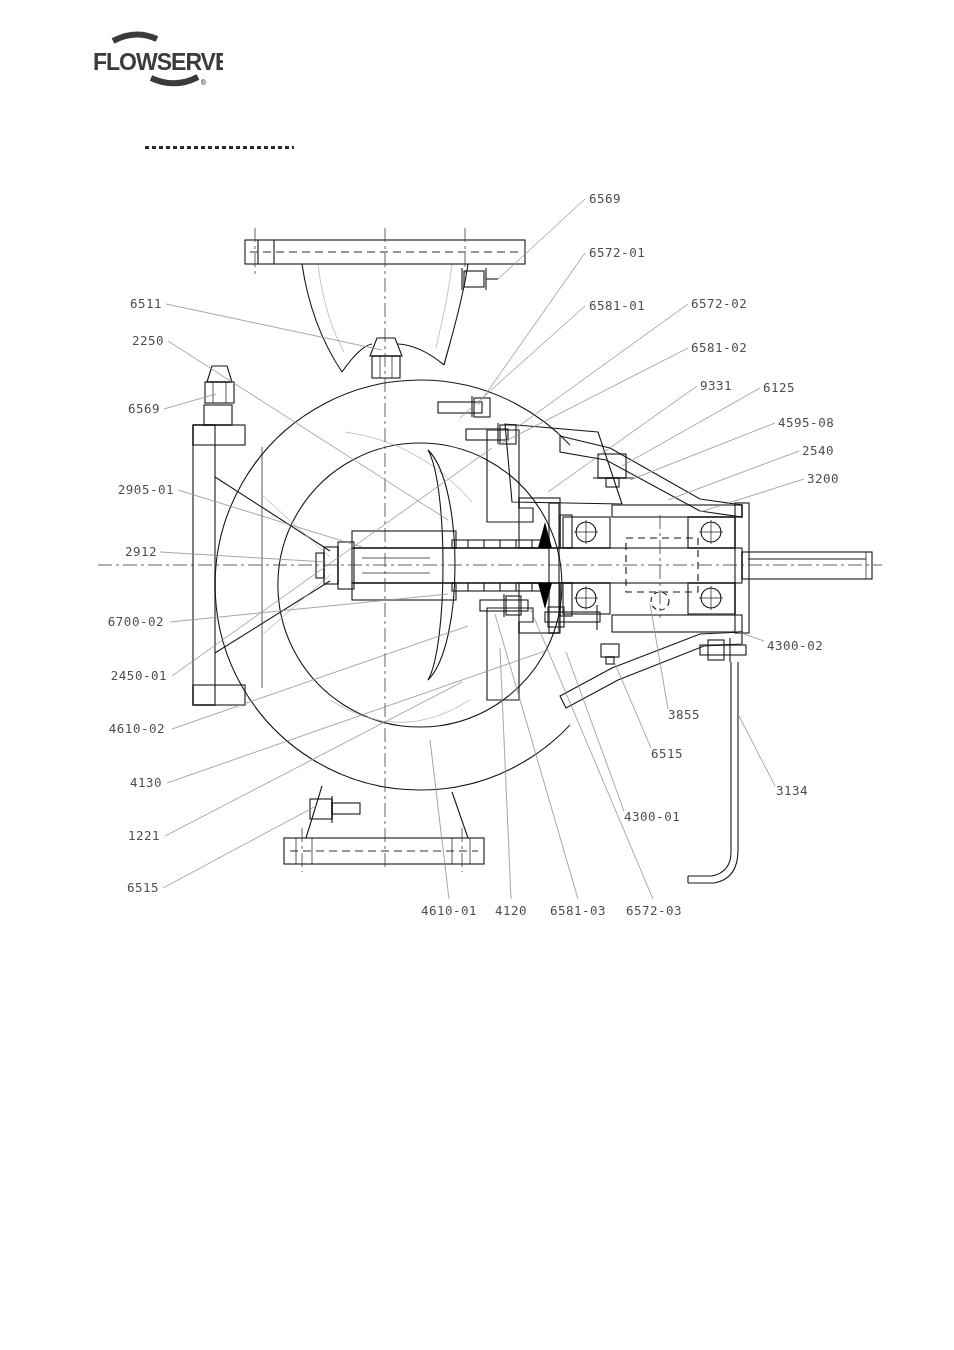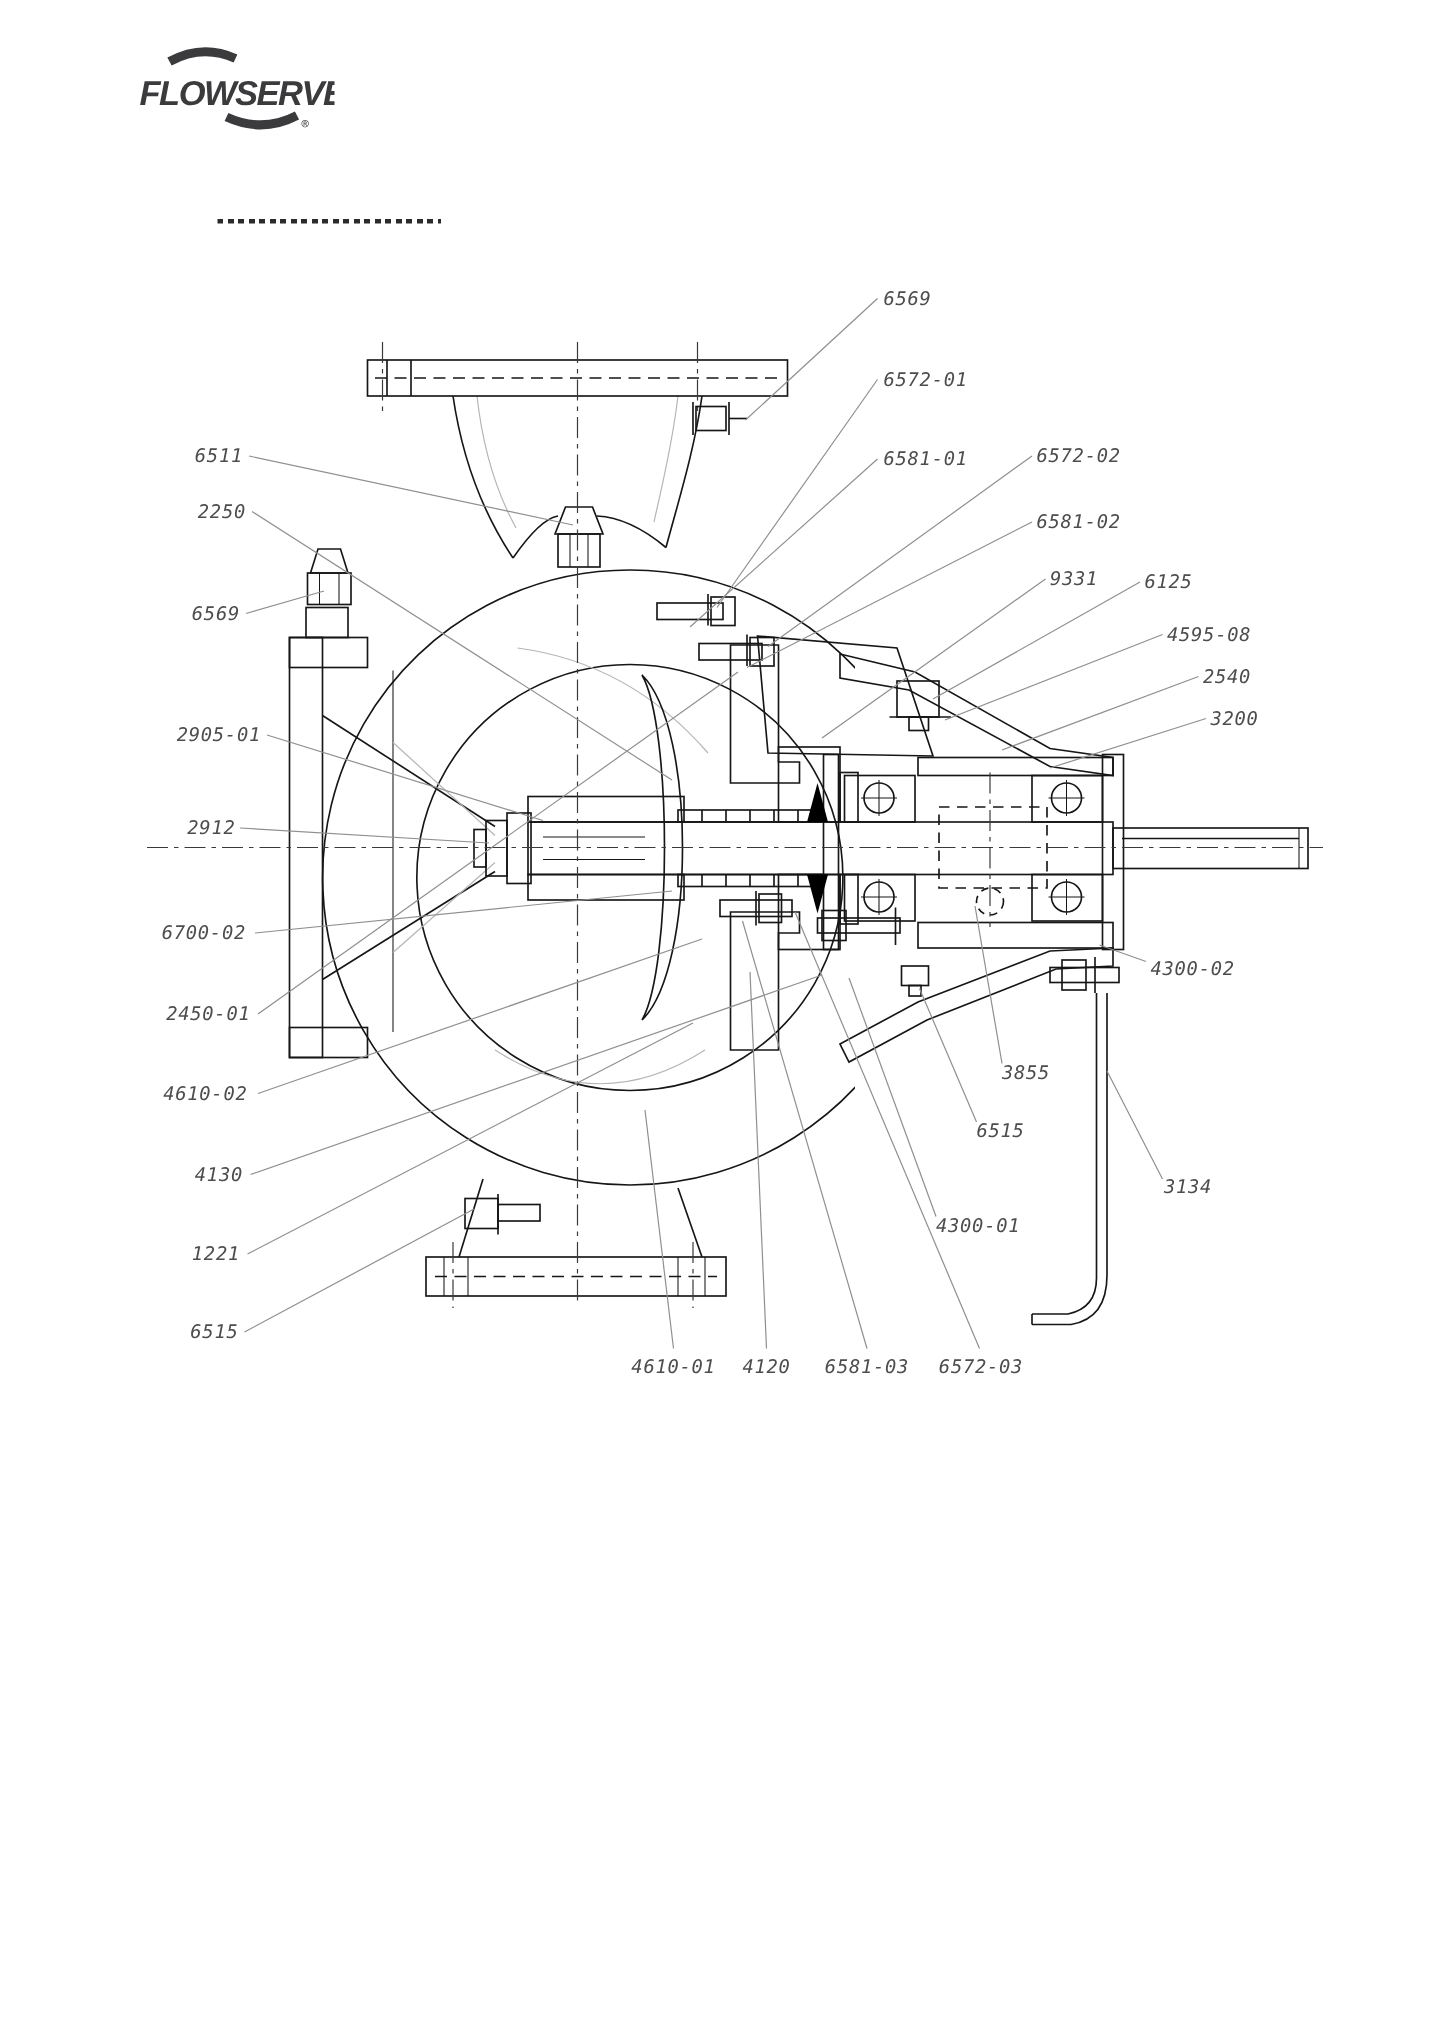--- a/index.html
+++ b/index.html
@@ -1,17 +1,17 @@
 <!DOCTYPE html>
 <html><head>
 <meta charset="utf-8">
 <style>
   html,body{margin:0;padding:0;background:#fff;}
   #page{position:relative;width:954px;height:1350px;background:#ffffff;overflow:hidden;
-        font-family:"DejaVu Sans Mono","Liberation Mono",monospace;font-style:italic;}
+        font-family:"DejaVu Sans Mono","Liberation Mono",monospace;}
   #logo{position:absolute;left:93px;top:28px;width:130px;height:64px;}
   #dotted-divider{position:absolute;left:145px;top:146px;width:149px;height:3px;
         background-image:repeating-linear-gradient(90deg,#2b2b2b 0 4px,transparent 4px 7px);}
   svg text.lbl{font-family:"DejaVu Sans Mono","Liberation Mono",monospace;font-size:12.5px;
         fill:#4d4d4d;letter-spacing:.5px;}
   .leader{stroke:#8f8f8f;stroke-width:.8;}
   .ln{stroke:#161616;stroke-width:1.1;fill:none;}
   .thin{stroke:#161616;stroke-width:.7;fill:none;}
   .gray{stroke:#b5b5b5;stroke-width:.8;fill:none;}
   .cl{stroke:#3a3a3a;stroke-width:.8;fill:none;stroke-dasharray:14 4 3 4;}

